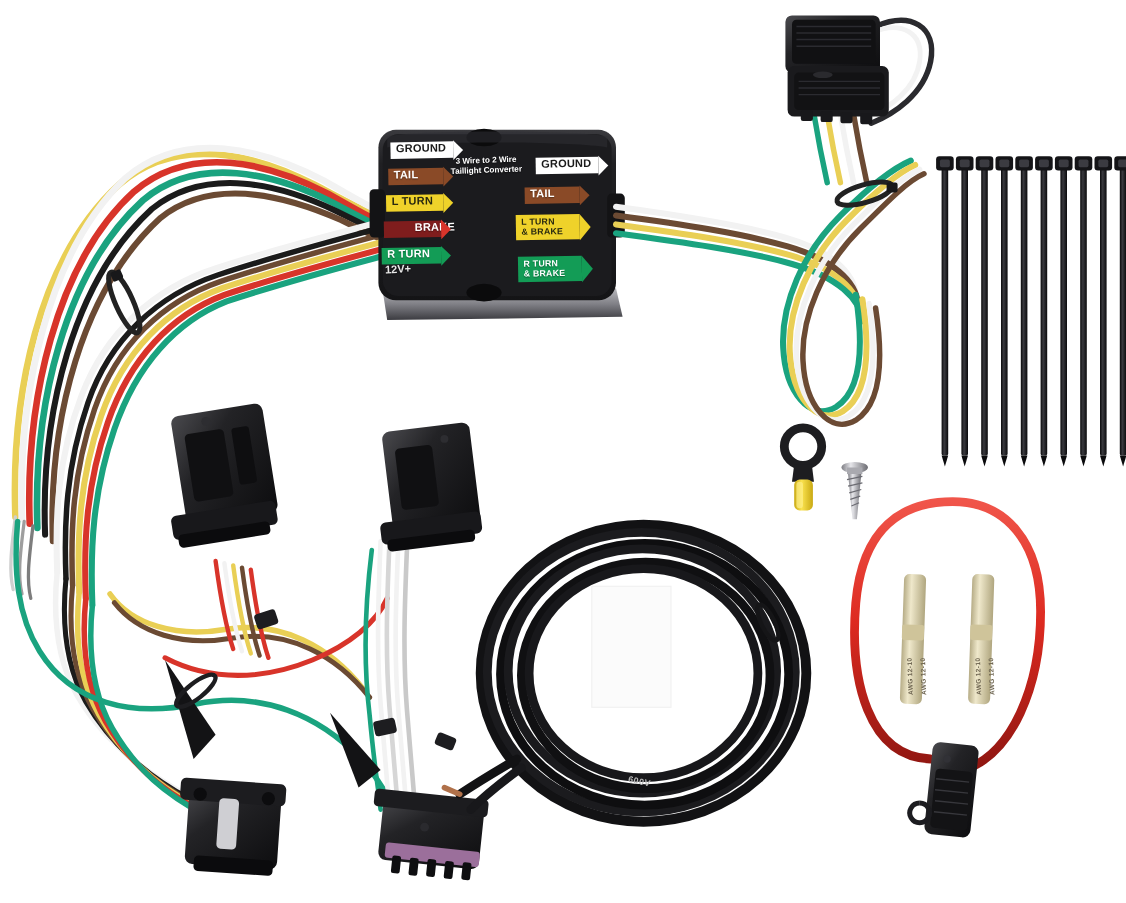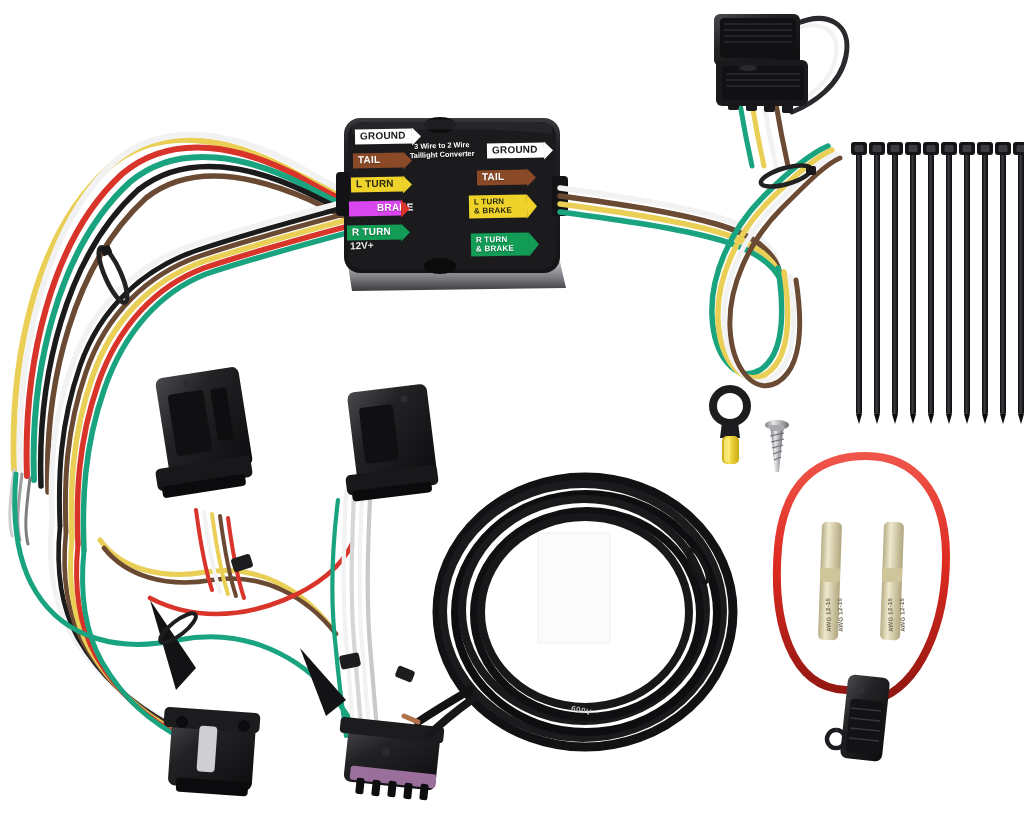--- a/index.html
+++ b/index.html
@@ -401,21 +401,21 @@
   <div>
 
     <div class="boxtitle" style="left:396px;top:141px;width:92px;">
       <span>3 Wire to 2 Wire</span><br>
       <span>Taillight Converter</span>
     </div>
 
     <div class="arrow" style="left:355px;top:129px;width:57px;--c:#ffffff;background:#ffffff;color:#1a1a1a;text-shadow:none;transform:rotate(-1deg);">GROUND</div>
     <div class="arrow" style="left:353px;top:153px;width:50px;--c:#8a4a27;background:#8a4a27;color:#fff;transform:rotate(-1deg);">TAIL</div>
     <div class="arrow" style="left:351px;top:177px;width:52px;--c:#efd22a;background:#efd22a;color:#2a2a10;text-shadow:none;transform:rotate(-1deg);">L TURN</div>
-    <div class="arrow" style="left:349px;top:201px;width:52px;--c:#d9342b;background:#d946ef;color:#fff;transform:rotate(-1deg);padding-left:28px;">BRAKE</div>
+    <div class="arrow" style="left:349px;top:201px;width:52px;--c:#d9342b;background:#7f1d1d;color:#fff;transform:rotate(-1deg);padding-left:28px;">BRAKE</div>
     <div class="arrow" style="left:347px;top:225px;width:54px;--c:#139c56;background:#139c56;color:#fff;transform:rotate(-1deg);">R TURN</div>
 
     <div class="v12" style="left:350px;top:240px;">12V+</div>
 
     <div class="arrow" style="left:487px;top:143px;width:57px;--c:#ffffff;background:#ffffff;color:#1a1a1a;text-shadow:none;transform:rotate(-1deg);">GROUND</div>
     <div class="arrow" style="left:477px;top:170px;width:50px;--c:#8a4a27;background:#8a4a27;color:#fff;transform:rotate(-1deg);">TAIL</div>
     <div class="arrow two" style="left:469px;top:195px;width:58px;--c:#efd22a;background:#efd22a;color:#2a2a10;text-shadow:none;transform:rotate(-1deg);">L TURN
 &amp; BRAKE</div>
     <div class="arrow two" style="left:471px;top:233px;width:58px;--c:#139c56;background:#139c56;color:#fff;transform:rotate(-1deg);">R TURN
 &amp; BRAKE</div>

